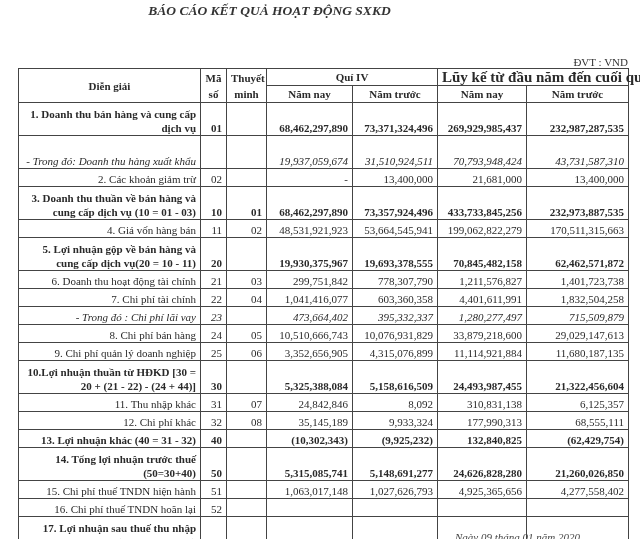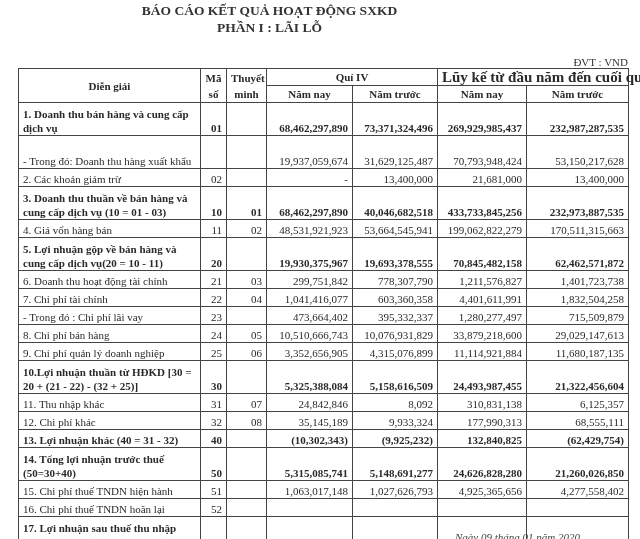--- a/index.html
+++ b/index.html
@@ -1,38 +1,37 @@
 <!DOCTYPE html>
 <html><head>
 <meta charset="utf-8">
 <style>
   html, body { margin: 0; padding: 0; background: #ffffff; }
   body { width: 640px; height: 539px; overflow: hidden; position: relative;
          font-family: "Liberation Serif", "DejaVu Serif", serif; color: #2a2a2a; }
-  .titles { position: absolute; left: 0; top: 2px; width: 539px; text-align: center; }
+  .titles { position: absolute; left: 0; top: 2px; width: 539px; text-align: center; font-style: italic; }
   .titles div { font-weight: bold; font-size: 13.5px; line-height: 17px; color: #333; }
   .unit { position: absolute; right: 12px; top: 56px; font-size: 11px; color: #333; }
   table { position: absolute; left: 18px; top: 68px; border-collapse: collapse; table-layout: fixed; width: 610px; }
   td, th { border: 1px solid #444; font-size: 11px; padding: 0 4px; line-height: 14px; vertical-align: bottom; }
   th { font-weight: bold; text-align: center; vertical-align: middle; height: 16px; }
   td.num { text-align: right; white-space: nowrap; }
   td.code, td.note { text-align: right; }
-  td.desc { text-align: left; }
+  td.desc { text-align: right; }
   tr.bold td { font-weight: bold; }
-  tr.italic td { }
+  tr.italic td { font-style: italic; }
   tr.tall td { height: 32px; }
   tr.single td { height: 17px; }
   .footer { position: absolute; left: 455px; top: 531px; font-size: 11px; font-style: italic; color: #444; }
 </style>
 </head>
 <body>
 
 <div class="titles">
   <div>BÁO CÁO KẾT QUẢ HOẠT ĐỘNG SXKD</div>
-  <div>PHẦN I : LÃI LỖ</div>
 </div>
 <div class="unit">ĐVT : VND</div>
 
 <table>
   <colgroup>
     <col style="width:182px">
       <col style="width:26px">
       <col style="width:40px">
     <col style="width:86px">
       <col style="width:85px">
@@ -62,39 +61,39 @@
         <td class="num">68,462,297,890</td>
         <td class="num">73,371,324,496</td>
         <td class="num">269,929,985,437</td>
         <td class="num">232,987,287,535</td>
       </tr>
       <tr class="italic tall">
         <td class="desc"> - Trong đó: Doanh thu hàng xuất khẩu</td>
         <td class="code"></td>
         <td class="note"></td>
         <td class="num">19,937,059,674</td>
-        <td class="num">31,629,125,487</td>
+        <td class="num">31,510,924,511</td>
         <td class="num">70,793,948,424</td>
-        <td class="num">53,150,217,628</td>
+        <td class="num">43,731,587,310</td>
       </tr>
       <tr class="single">
         <td class="desc">2.  Các khoản giảm trừ</td>
         <td class="code">02</td>
         <td class="note"></td>
         <td class="num">-</td>
         <td class="num">13,400,000</td>
         <td class="num">21,681,000</td>
         <td class="num">13,400,000</td>
       </tr>
       <tr class="bold tall">
         <td class="desc">3.  Doanh thu thuần về bán hàng và cung cấp dịch vụ (10 = 01 - 03)</td>
         <td class="code">10</td>
         <td class="note">01</td>
         <td class="num">68,462,297,890</td>
-        <td class="num">40,046,682,518</td>
+        <td class="num">73,357,924,496</td>
         <td class="num">433,733,845,256</td>
         <td class="num">232,973,887,535</td>
       </tr>
       <tr class="single">
         <td class="desc">4.  Giá vốn hàng bán</td>
         <td class="code">11</td>
         <td class="note">02</td>
         <td class="num">48,531,921,923</td>
         <td class="num">53,664,545,941</td>
         <td class="num">199,062,822,279</td>
@@ -148,21 +147,21 @@
       <tr class="single">
         <td class="desc">9.  Chi phí quản lý doanh nghiệp</td>
         <td class="code">25</td>
         <td class="note">06</td>
         <td class="num">3,352,656,905</td>
         <td class="num">4,315,076,899</td>
         <td class="num">11,114,921,884</td>
         <td class="num">11,680,187,135</td>
       </tr>
       <tr class="bold tall">
-        <td class="desc">10.Lợi nhuận thuần từ HĐKD [30 = 20 + (21 - 22) - (32 + 25)]</td>
+        <td class="desc">10.Lợi nhuận thuần từ HĐKD [30 = 20 + (21 - 22) - (24 + 44)]</td>
         <td class="code">30</td>
         <td class="note"></td>
         <td class="num">5,325,388,084</td>
         <td class="num">5,158,616,509</td>
         <td class="num">24,493,987,455</td>
         <td class="num">21,322,456,604</td>
       </tr>
       <tr class="single">
         <td class="desc">11. Thu nhập khác</td>
         <td class="code">31</td>

